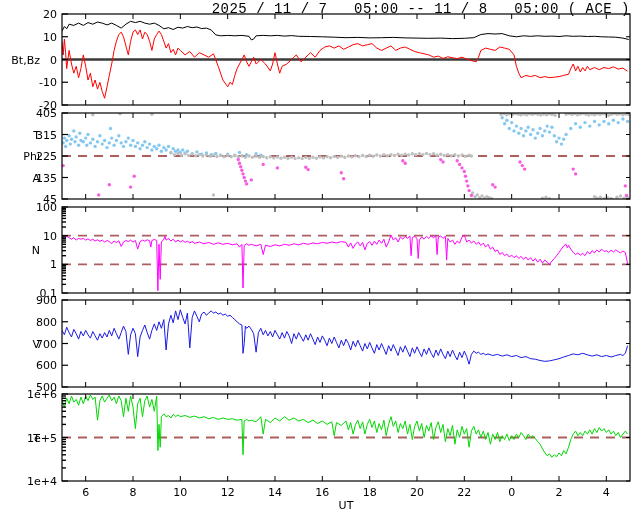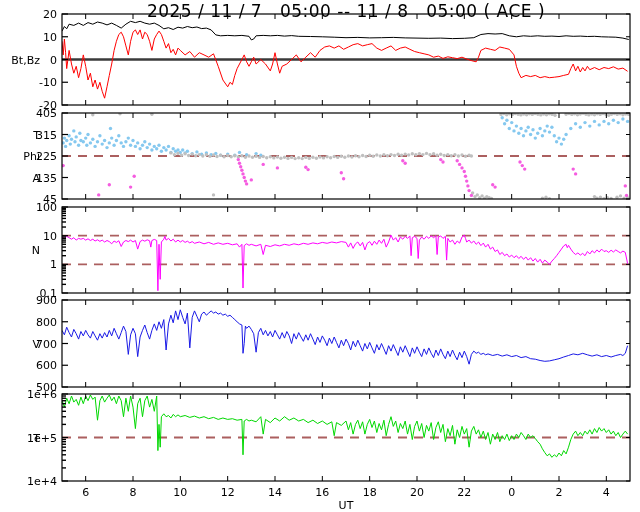--- a/index.html
+++ b/index.html
@@ -1,22 +1,22 @@
 <!DOCTYPE html>
 <html><head>
 <meta charset="utf-8">
 <style>
   html,body{margin:0;padding:0;background:#ffffff;}
   .screen{
     position:relative;width:640px;height:512px;background:#ffffff;overflow:hidden;
     font-family:"DejaVu Sans",sans-serif;
   }
   .title{
-    position:absolute;left:62px;top:1px;width:568px;text-align:center;
-    font-size:17px;color:#000;letter-spacing:0.5px;white-space:pre;
+    position:absolute;left:62px;top:1px;width:568px;text-align:right;
+    font-size:14px;color:#000;letter-spacing:0.5px;white-space:pre;font-family:Liberation Mono, monospace;
   }
   svg{position:absolute;left:0;top:0;}
   text{font-family:"DejaVu Sans",sans-serif;}
 </style>
 </head>
 <body>
 
 <div class="screen">
   <div class="title">2025 / 11 / 7   05:00 -- 11 / 8   05:00 ( ACE )</div>
   <svg id="chart" width="640" height="512" viewBox="0 0 640 512">

